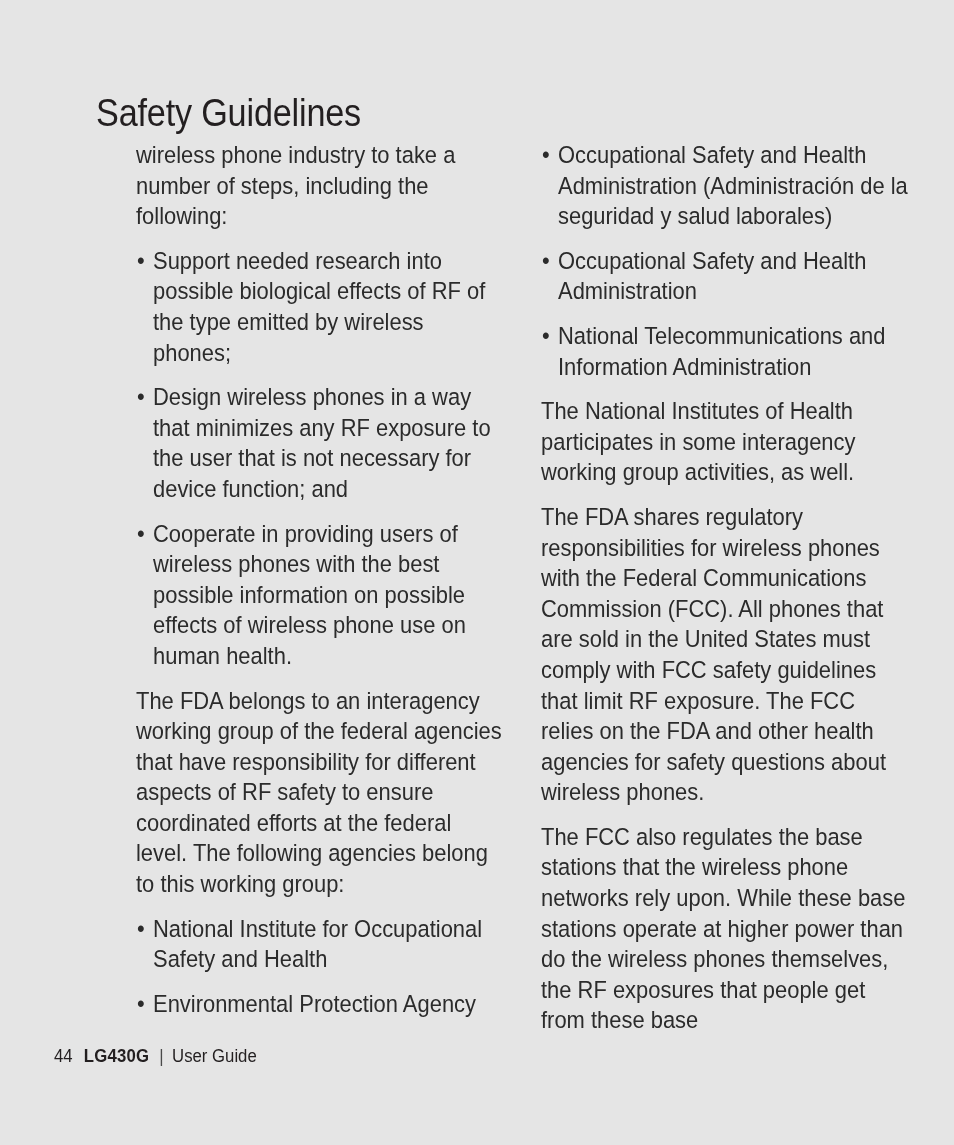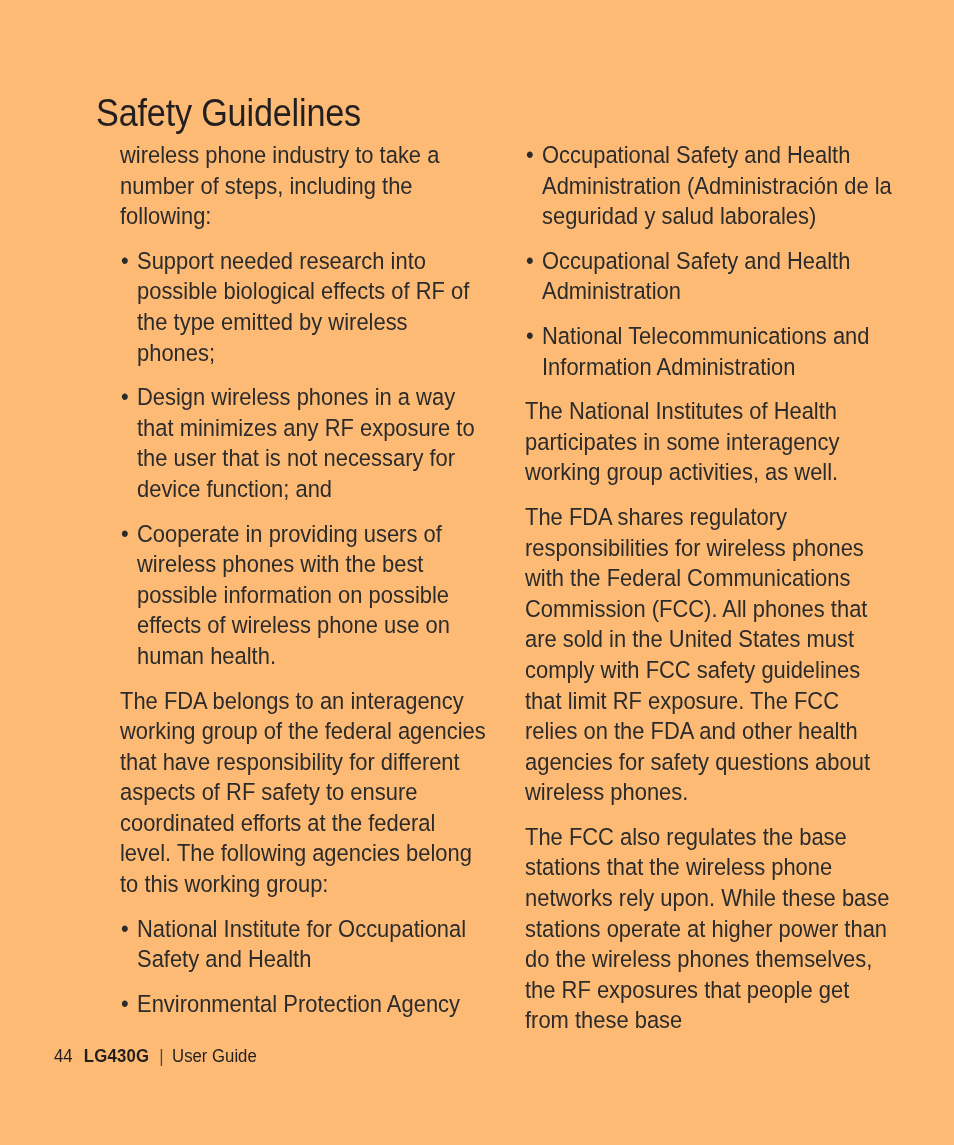--- a/index.html
+++ b/index.html
@@ -12,21 +12,21 @@
     height: 1145px;
     position: relative;
     overflow: hidden;
     font-family: "Liberation Sans", sans-serif;
     -webkit-font-smoothing: antialiased;
   }
 
   .page {
     position: absolute;
     inset: 0;
-    background: #fdba74;
+    background: #e5e5e5;
   }
 
   
   .page-title {
     position: absolute;
     left: 96px;
     top: 66px;
     font-size: 38px;
     line-height: 44px;
     font-weight: 400;
@@ -41,20 +41,21 @@
   .columns {
     position: absolute;
     left: 0;
     top: 140px;
     width: 954px;
   }
   .col {
     position: absolute;
     top: 0;
     width: 400px;
+    margin-left: 16px;
   }
   .col-left  { left: 120px; }
   .col-right { left: 525px; }
 
   .blocks {
     transform: scaleX(0.895);
     transform-origin: left top;
     width: 415px;
   }
 

